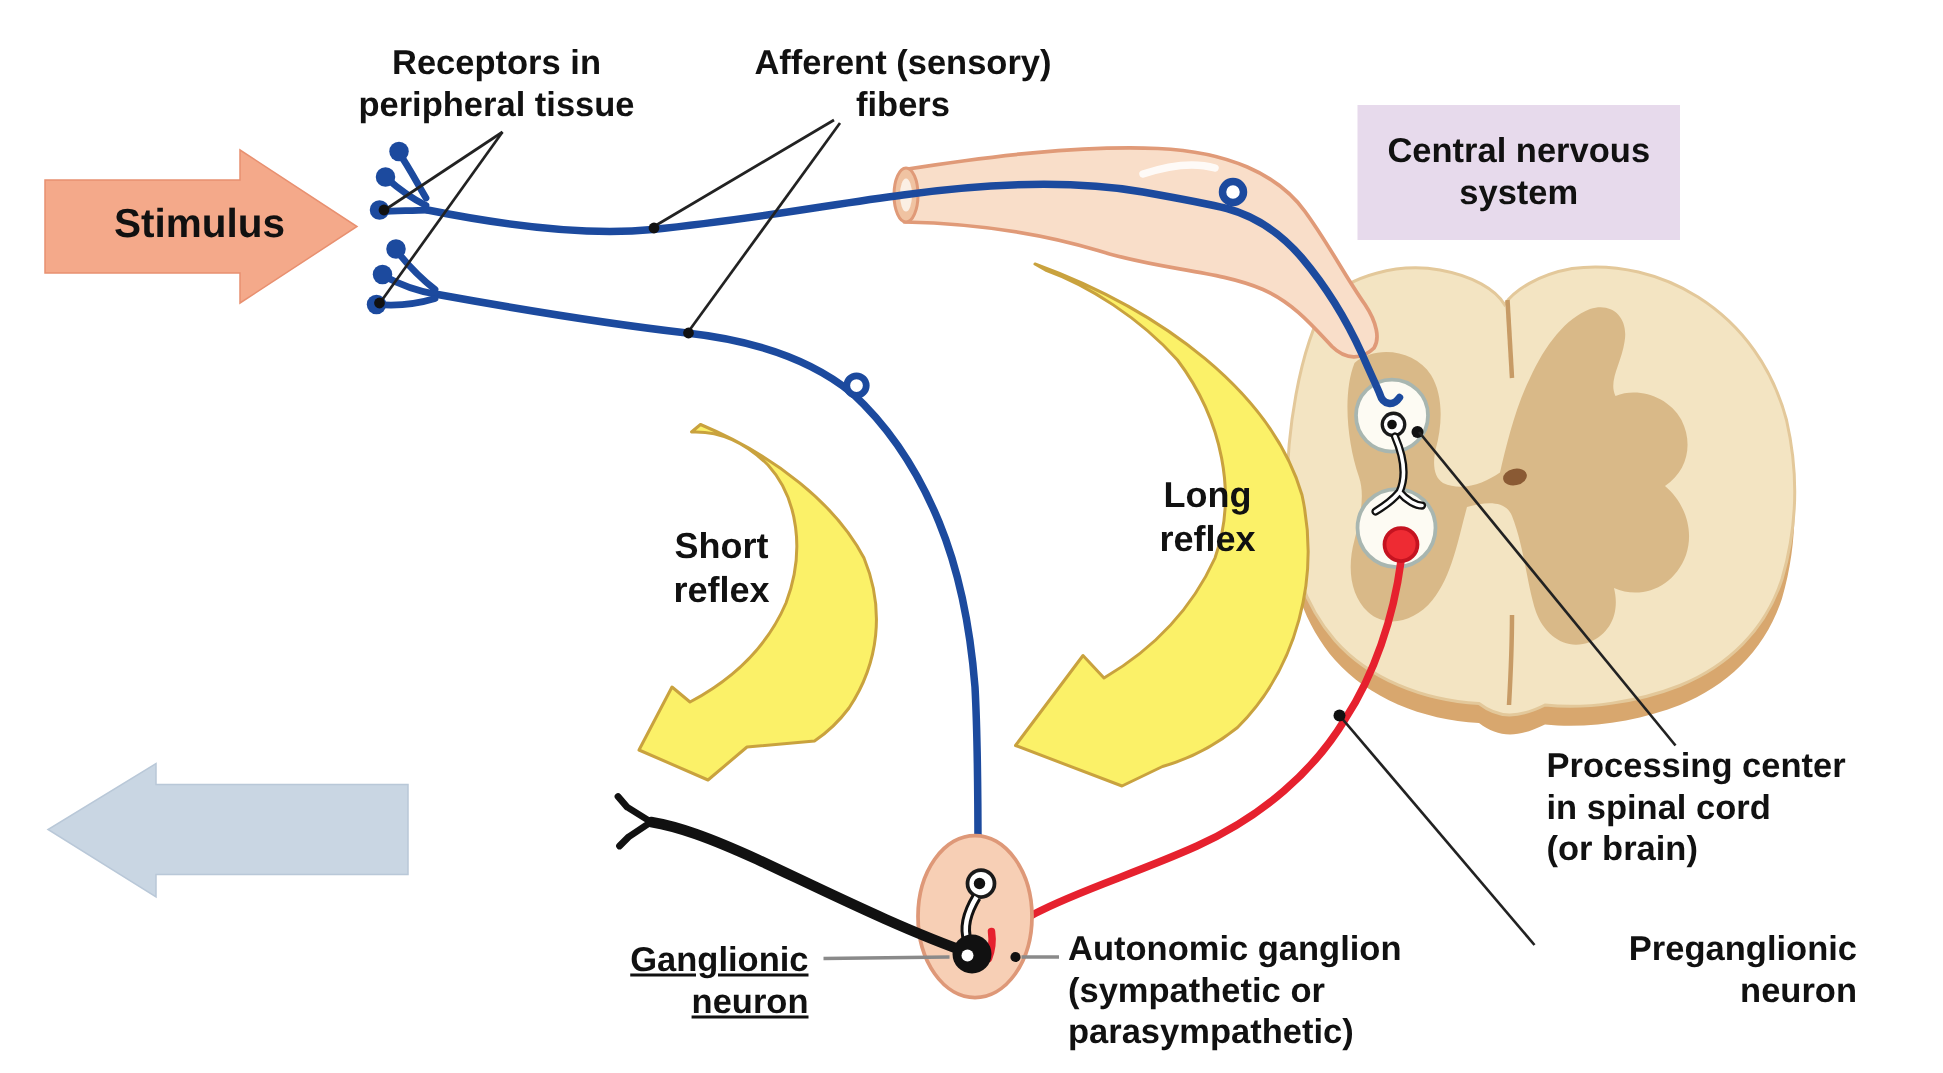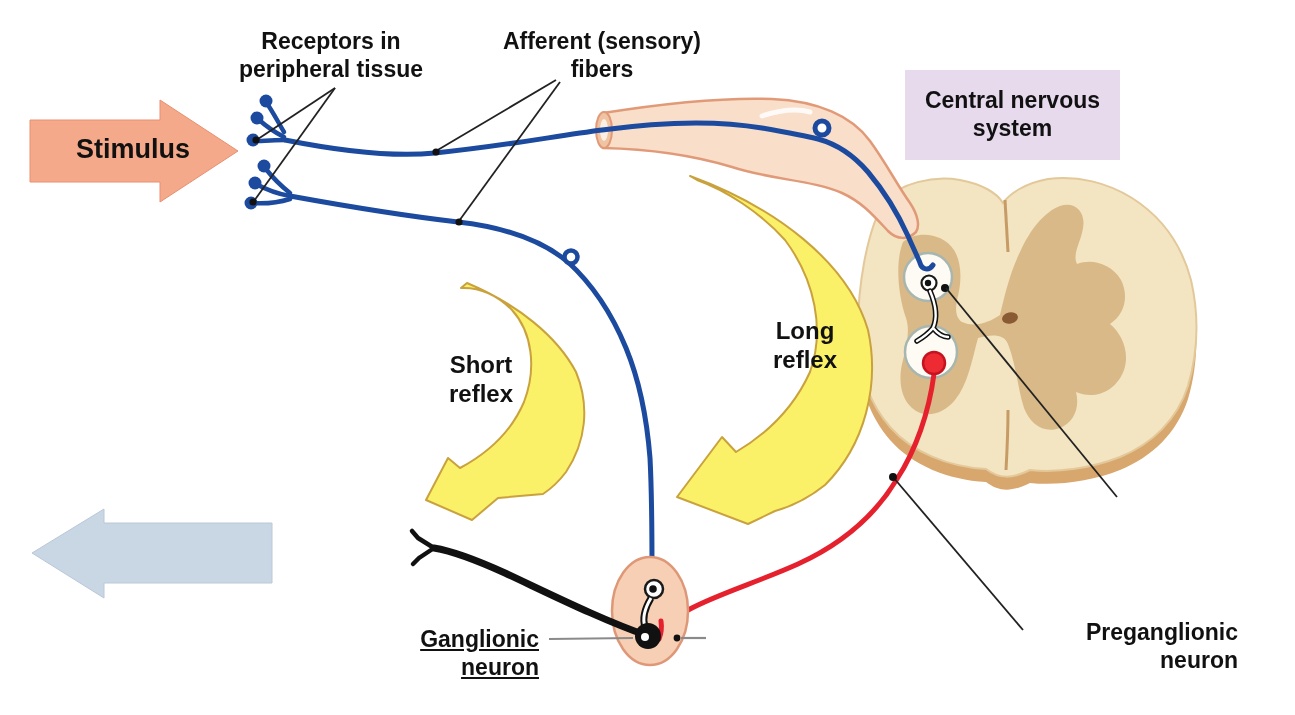--- a/index.html
+++ b/index.html
@@ -166,18 +166,24 @@
 reflex</div>
 
 <div class="lbl mid center" style="left:755px;top:303px;width:100px;margin-top:14px;">Long
 reflex</div>
 
 
 
 <div class="lbl right" style="left:383px;top:626px;width:156px;text-decoration:underline;">Ganglionic
 neuron</div>
 
+<div class="lbl" style="left:712px;top:619px;width:280px;">Autonomic ganglion
+(sympathetic or
+parasympathetic)</div>
 
 <div class="lbl" style="left:1028px;top:619px;width:210px;text-align:right;">Preganglionic
 neuron</div>
 
+<div class="lbl" style="left:1031px;top:497px;width:240px;">Processing center
+in spinal cord
+(or brain)</div>
 
 </div>
 
 </body></html>

